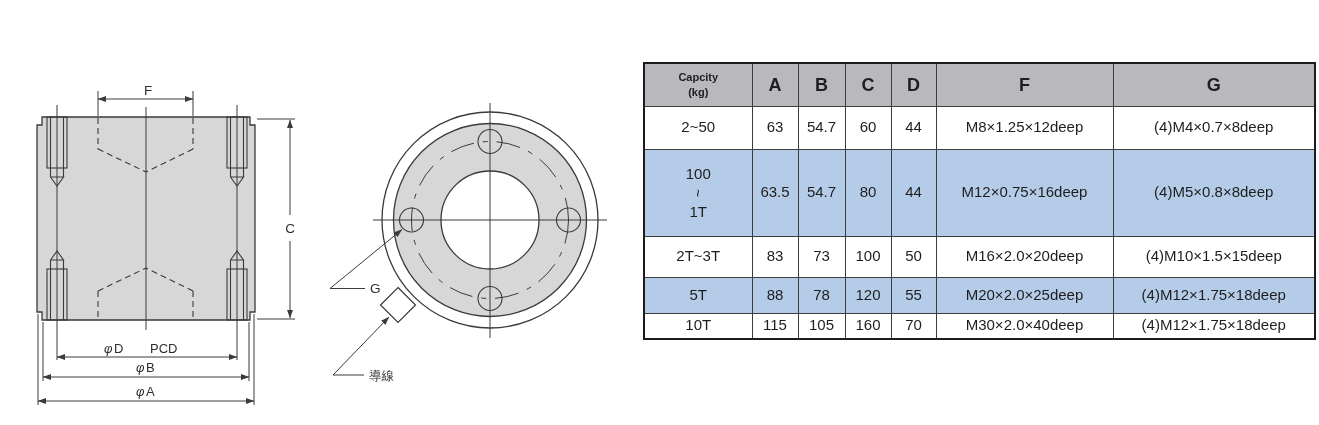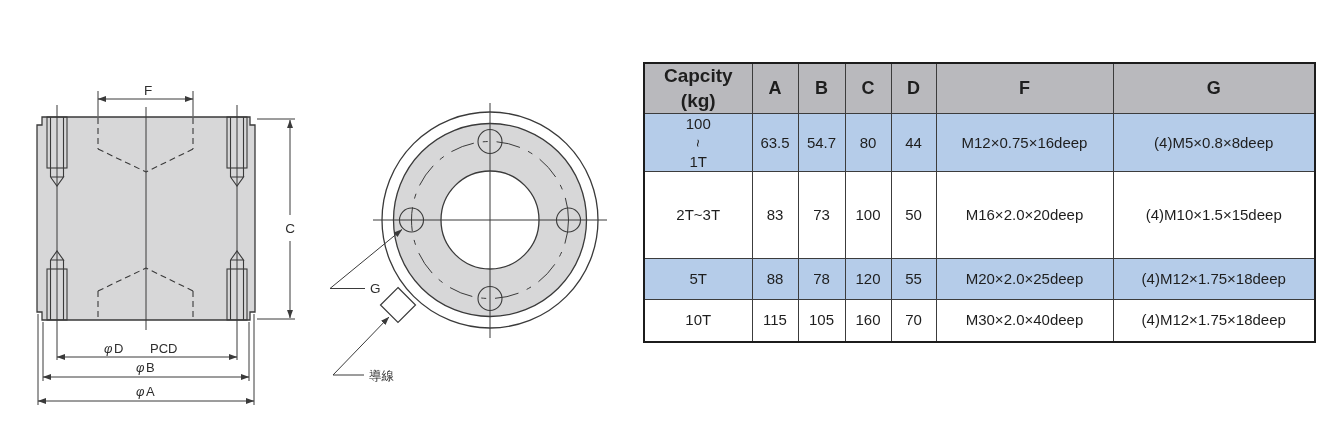--- a/index.html
+++ b/index.html
@@ -14,26 +14,26 @@
     border:2px solid #1c1c1c;
     font-family:"Liberation Sans", sans-serif;
   }
   .spec-table td,.spec-table th{
     border:1px solid #3c3c3c;text-align:center;vertical-align:middle;
     padding:0;font-size:15px;color:#1e1e1e;line-height:1.25;
   }
   .spec-table thead th{
     background:#b9b9bd;font-weight:bold;font-size:18px;
   }
-  .spec-table thead th.cap-head{font-size:19px;line-height:1.3;}
+  .spec-table thead th.cap-head{font-size:11px;line-height:1.3;}
   .spec-table tr.hl td{background:#b5cce9;}
   .spec-table tr:nth-child(1){height:43px;}
   .spec-table tr:nth-child(2){height:87px;}
   .spec-table tr:nth-child(3){height:41px;margin-left:12px;}
-  .spec-table tr:nth-child(4){height:42px;}
+  .spec-table tr:nth-child(4){height:36px;}
   .spec-table tr:nth-child(5){height:26px;}
   .spec-table thead tr{height:75px;}
   .cap-stack{line-height:19px;}
   .tilde-rot{display:inline-block;transform:rotate(90deg);font-size:14px;line-height:14px;}
   svg text{font-family:"Liberation Sans", sans-serif;fill:#2e2e2e;}
 </style>
 </head>
 <body>
 
 <svg id="drawings" width="1319" height="425" viewBox="0 0 1319 425">
@@ -179,20 +179,29 @@
       </th>
       <th>A</th>
       <th>B</th>
       <th>C</th>
       <th>D</th>
       <th>F</th>
       <th>G</th>
     </tr>
   </thead>
   <tbody>
+    <tr>
+      <td>2~50</td>
+      <td>63</td>
+      <td>54.7</td>
+      <td>60</td>
+      <td>44</td>
+      <td>M8×1.25×12deep</td>
+      <td>(4)M4×0.7×8deep</td>
+    </tr>
     <tr class="hl">
       <td>
         <div class="cap-stack">
           <div>100</div>
           <div><span class="tilde-rot">~</span></div>
           <div>1T</div>
         </div>
       </td>
       <td>63.5</td>
       <td>54.7</td>

